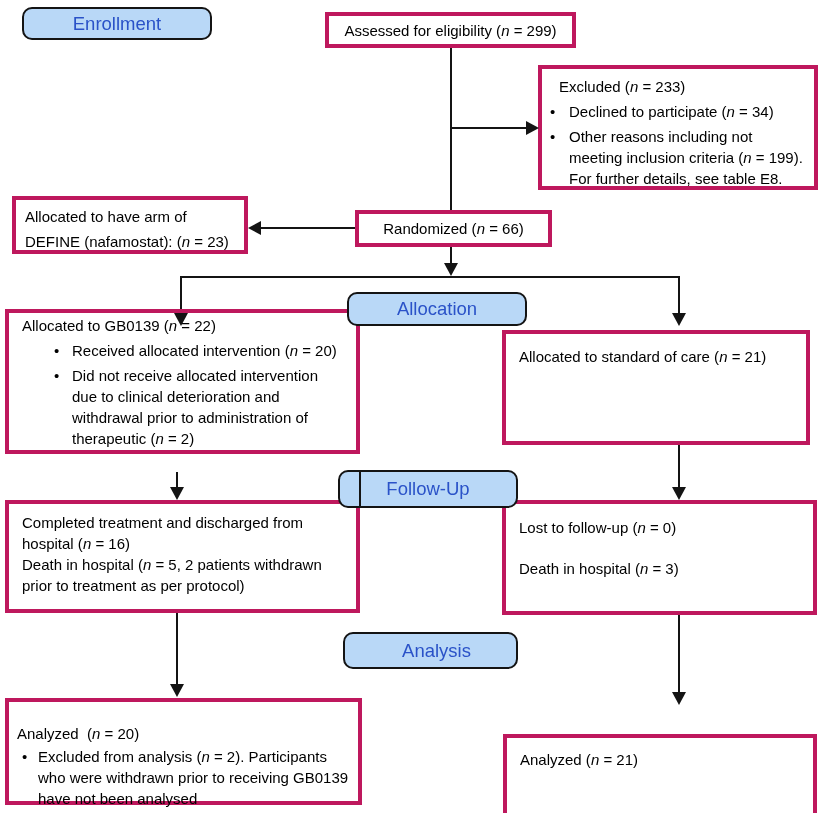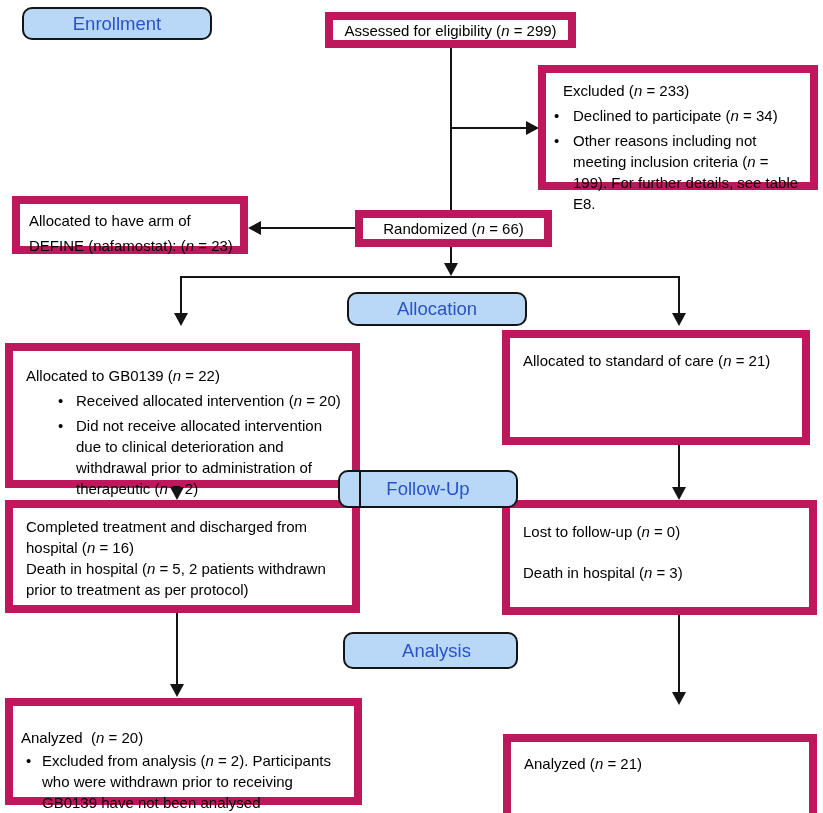--- a/index.html
+++ b/index.html
@@ -2,21 +2,21 @@
 <html style="--band-fill: #b9d8f7; --band-text: #2a52c8;"><head>
 <meta charset="utf-8">
 <style>
   html,body{margin:0;padding:0;background:#fff;}
   #canvas{
     position:relative;width:823px;height:813px;background:#ffffff;
     font-family:"Liberation Sans",sans-serif;font-size:15px;color:#000;
     overflow:hidden;
   }
   .box{
-    position:absolute;background:#fff;border:8px solid #be185d;
+    position:absolute;background:#fff;border:4px solid #be185d;
     box-sizing:border-box;z-index:2;line-height:21px;
   }
   .band{
     position:absolute;background:var(--band-fill,#b9d8f7);
     border:2.5px solid #141414;border-radius:10px;
     color:var(--band-text,#2a52c8);font-size:18.5px;
     display:flex;align-items:center;justify-content:center;
     box-sizing:border-box;z-index:5;
   }
   .line{position:absolute;background:#141414;z-index:1;}
@@ -39,21 +39,21 @@
   #band-followup{left:338px;top:470px;width:180px;height:38px;}
   #band-analysis{left:343px;top:632px;width:175px;height:37px;padding-left:12px;}
 
   #box-assessed{left:325px;top:12px;width:251px;height:36px;}
   #box-excluded{left:538px;top:65px;width:280px;height:125px;padding:7px 8px 0 17px;}
   #box-excluded ul{margin-left:-9px;}
   #box-excluded li{padding-left:19px;max-width:242px;}
   #box-thirdarm{left:12px;top:196px;width:236px;height:58px;padding:4px 6px 0 9px;line-height:25px;}
   #box-randomized{left:355px;top:210px;width:197px;height:37px;}
 
-  #box-alloc-left{left:5px;top:343px;width:355px;height:145px;padding:14px 8px 0 13px;}
+  #box-alloc-left{left:5px;top:309px;width:355px;height:145px;padding:2px 8px 0 13px;}
   #box-alloc-left ul{margin-left:32px;}
   #box-alloc-left li{padding-left:18px;max-width:272px;}
   #box-alloc-right{left:502px;top:330px;width:308px;height:115px;padding:12px 8px 16px 13px;}
 
   #box-fu-left{left:5px;top:500px;width:355px;height:113px;padding:8px 8px 0 13px;}
   #box-fu-right{left:502px;top:500px;width:315px;height:115px;padding:13px 8px 12px 13px;}
   #box-fu-right p + p{margin-top:20px;}
 
   #box-an-left{left:5px;top:698px;width:357px;height:107px;padding:21px 6px 0 8px;}
   #box-an-left ul{margin-left:5px;margin-top:2px;}

